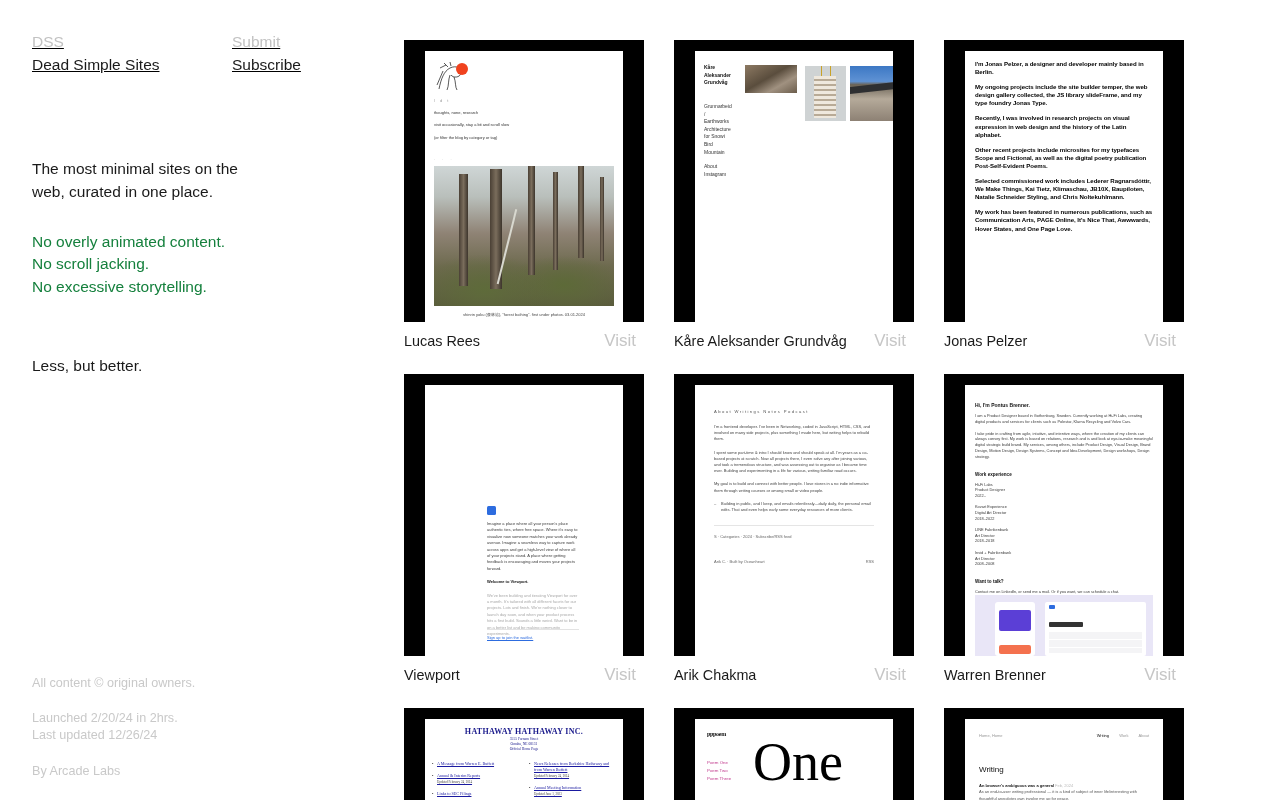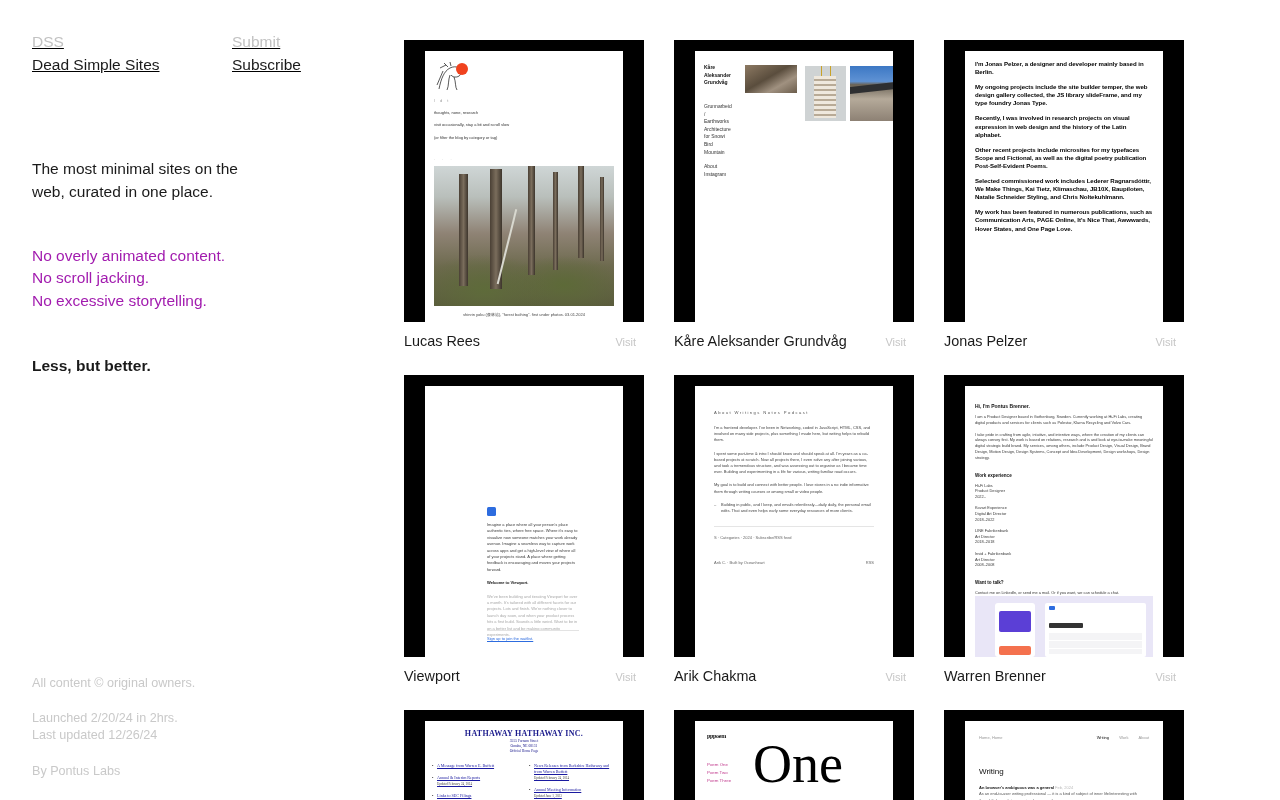--- a/index.html
+++ b/index.html
@@ -29,30 +29,29 @@
   .brand-name, .nav-subscribe { font-size: 15.5px; color: #1a1a1a; }
   .nav-submit, .nav-subscribe { text-align: left; }
 
   .tagline {
     position: absolute; top: 128px; left: 0;
     width: 208px;
     font-size: 15.5px; line-height: 22.6px;
     color: #1a1a1a;
   }
   .nopoints {
-    position: absolute; top: 215px; left: 0;
+    position: absolute; top: 201px; left: 0;
     width: 215px;
     font-size: 15.5px; line-height: 22.4px;
-    color: #a21caf;
+    color: #15803d;
   }
   .lessbetter {
     position: absolute; top: 325px; left: 0;
     font-size: 15.5px; line-height: 22.4px;
     color: #1a1a1a;
-    font-weight: bold;
   }
 
   .footer { position: absolute; top: 645px; left: 0; width: 260px; }
   .footer-line {
     font-size: 12.6px; line-height: 17.2px;
     color: #c9c9c9;
   }
   .footer-gap-lg { height: 18px; }
 
   
@@ -79,21 +78,21 @@
     overflow: hidden;
     position: relative;
   }
   .card-meta {
     display: flex; align-items: baseline;
     justify-content: space-between;
     margin-top: 10px;
     width: 232px;
   }
   .card-title { font-size: 14.4px; color: #1a1a1a; line-height: 18px; }
-  .card-visit { font-size: 11px; color: #c6c6c6; line-height: 18px; }
+  .card-visit { font-size: 17px; color: #c6c6c6; line-height: 18px; }
 
   
   .mini { position: absolute; inset: 0; }
 
   
   .lr-head { padding: 8px 9px 0 9px; }
   .lr-doodle { width: 36px; height: 33px; position: relative; }
   .lr-dot {
     position: absolute; right: 2px; top: 4px;
     width: 12px; height: 12px; border-radius: 50%;
@@ -213,21 +212,21 @@
 No excessive storytelling.</div>
 
     <div class="lessbetter">Less, but better.</div>
 
     <div class="footer">
       <div class="footer-line">All content © original owners.</div>
       <div class="footer-gap-lg"></div>
       <div class="footer-line">Launched 2/20/24 in 2hrs.</div>
       <div class="footer-line">Last updated 12/26/24</div>
       <div class="footer-gap-lg"></div>
-      <div class="footer-line">By Pontus Labs</div>
+      <div class="footer-line">By Arcade Labs</div>
     </div>
   </aside>
 
   <main class="grid">
 
     <div class="card">
       <div class="thumb">
         <div class="thumb-inner">
           <div class="mini">
             <div class="lr-head">

